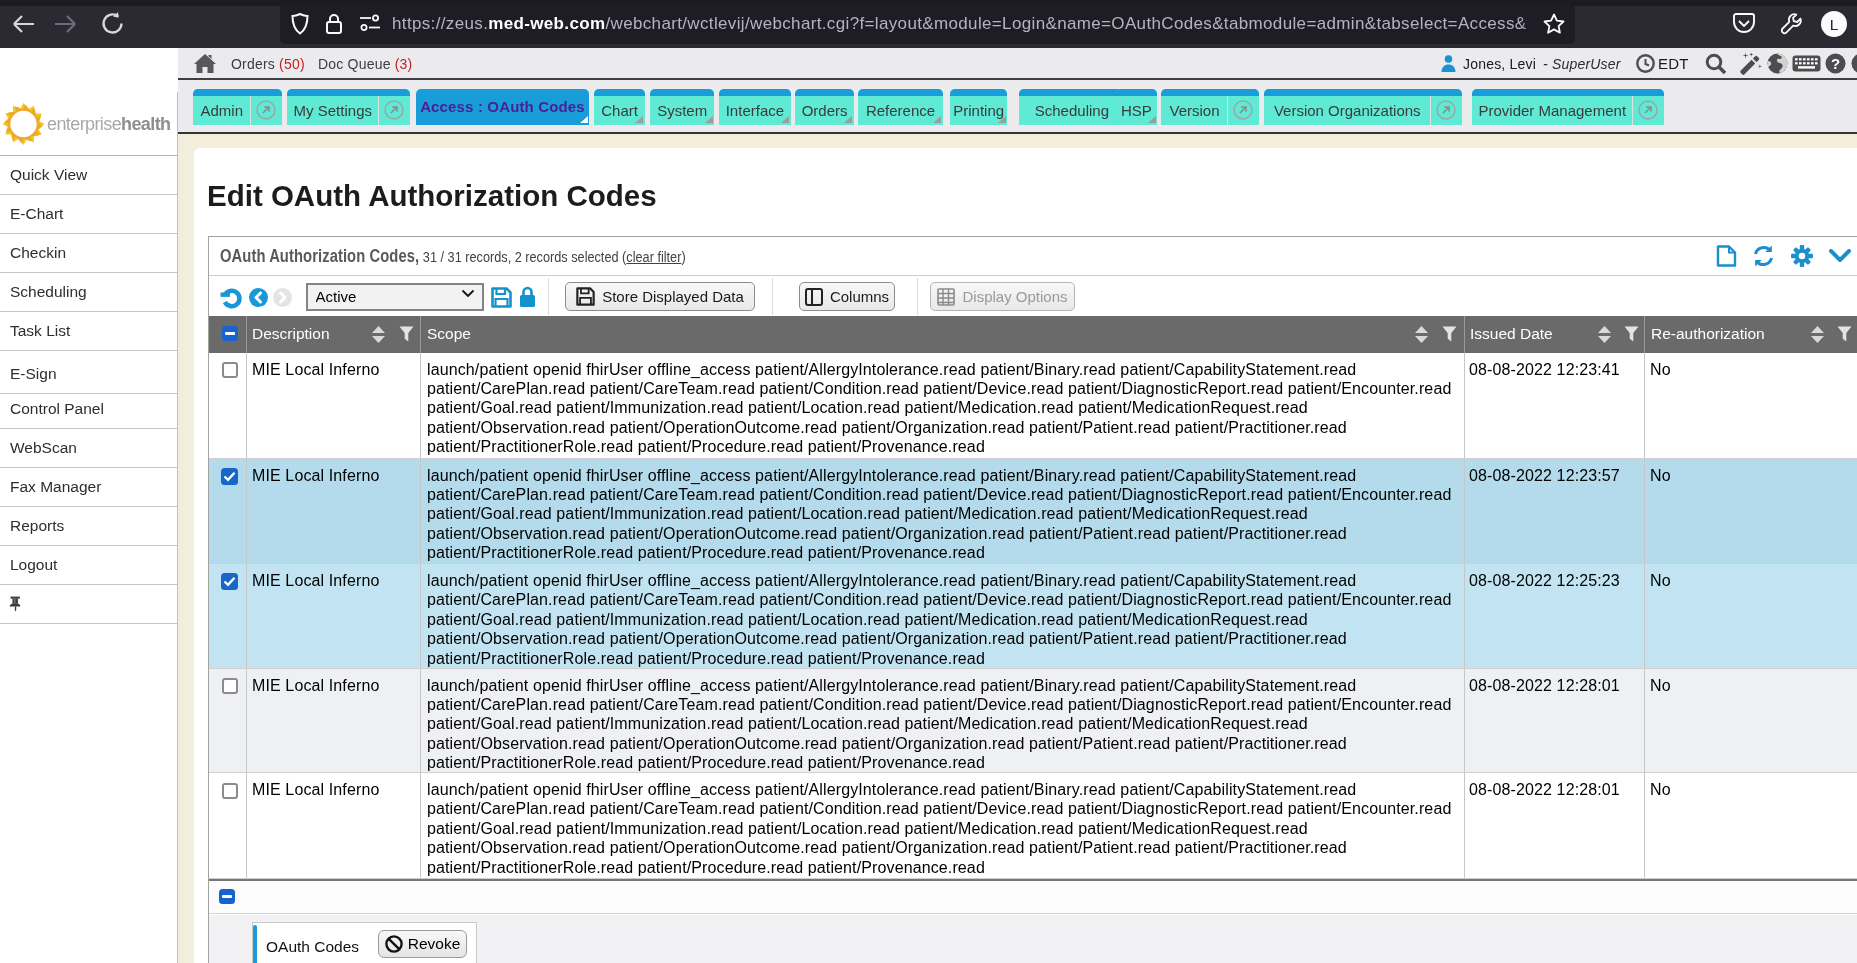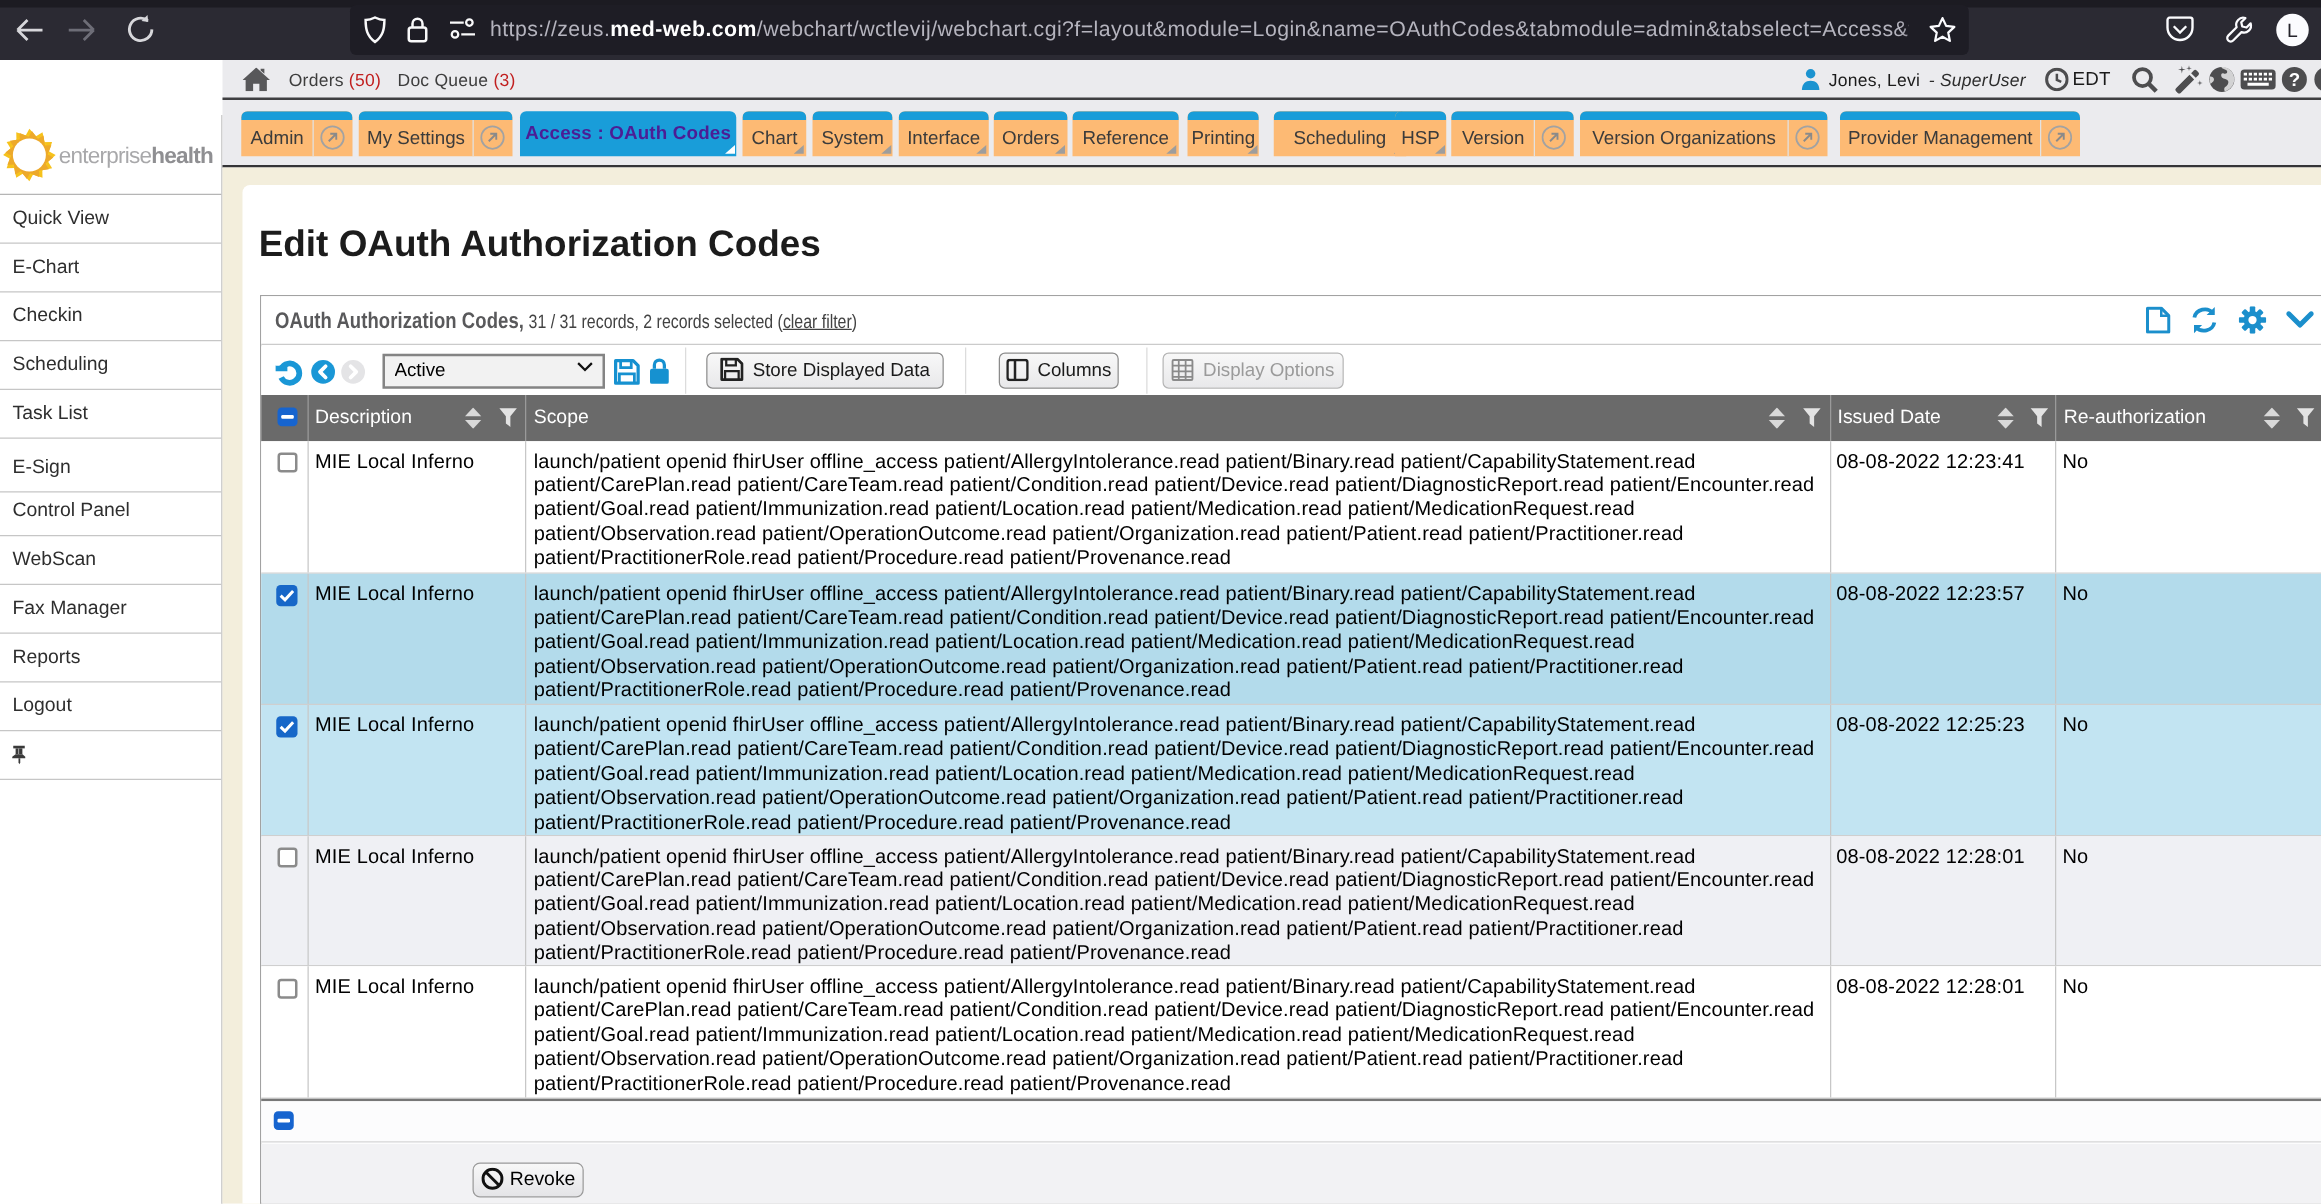--- a/index.html
+++ b/index.html
@@ -20,21 +20,21 @@
 #logodiv { position:absolute; left:0; top:0; width:177px; height:64px; border-bottom:1px solid #b5b5b5; }
 
 
 #topstrip { position:absolute; left:178px; top:48px; width:1679px; height:32px; background:#ebebee; border-bottom:2px solid #3f3f41; }
 #topstrip .t { position:absolute; top:0; height:32px; line-height:32px; font-size:14px; letter-spacing:0.2px; color:#3d3d3d; }
 #topstrip .red { color:#c11f1f; }
 
 
 #tabbar { position:absolute; left:178px; top:80px; width:1679px; height:52px; background:#ebebee; }
 #tabline { position:absolute; left:178px; top:131.5px; width:1679px; height:2px; background:#343436; }
-.tab { position:absolute; top:9px; height:36px; background:#fdba74; border-radius:5px 5px 0 0; overflow:hidden; }
+.tab { position:absolute; top:9px; height:36px; background:#5eead4; border-radius:5px 5px 0 0; overflow:hidden; }
 .tab .cap { position:absolute; left:0; top:0; right:0; height:6.5px; background:#199dd9; }
 .tab .lbl { position:absolute; left:0; right:0; top:6.5px; bottom:0; text-align:center; line-height:29px; font-size:15px; color:#3b3b3b; white-space:nowrap; }
 .tab.active { background:#199dd9; }
 .tab.active .lbl { color:#4c1d95; font-weight:bold; letter-spacing:0.15px; }
 .notch { position:absolute; right:1.5px; bottom:2.5px; width:0; height:0; border-left:8px solid transparent; border-bottom:7px solid #9d9d9d; }
 .notch.white { border-bottom-color:#fff; }
 .tab .sep { position:absolute; top:6.5px; bottom:0; width:1px; background:#e2e2e2; }
 .tgl { position:absolute; top:11px; }
 
 
@@ -508,19 +508,23 @@
           <div class="colb" style="left:211.5px"></div>
           <div class="colb" style="left:1255.5px"></div>
           <div class="colb" style="left:1435.5px"></div>
       </div>
       <div class="abs" style="left:0;top:563px;width:1649.5px;height:2px;background:#777"></div>
     </div>
     <div id="pfoot">
         <div class="minusbox" style="left:10.5px; top:8px;"></div>
       </div>
     <div id="botarea">
+      <div id="bottab">
+          <div id="bluebar"></div>
+          <span style="position:absolute;left:13.5px;top:10px;line-height:27px;font-size:15.5px;color:#111;">OAuth Codes</span>
+        </div>
       <div id="revoke" style="left:169.5px;top:15px"><svg style="vertical-align:-4px;margin-right:5px" width="18" height="18" viewBox="0 0 18 18">
             <circle cx="9" cy="9" r="7.6" stroke="#111" stroke-width="2.4" fill="none"></circle>
             <path d="M3.8 3.8 L14.2 14.2" stroke="#111" stroke-width="2.4"></path>
           </svg>Revoke</div>
     </div>
   </div>
 </div>
 
 </body></html>

